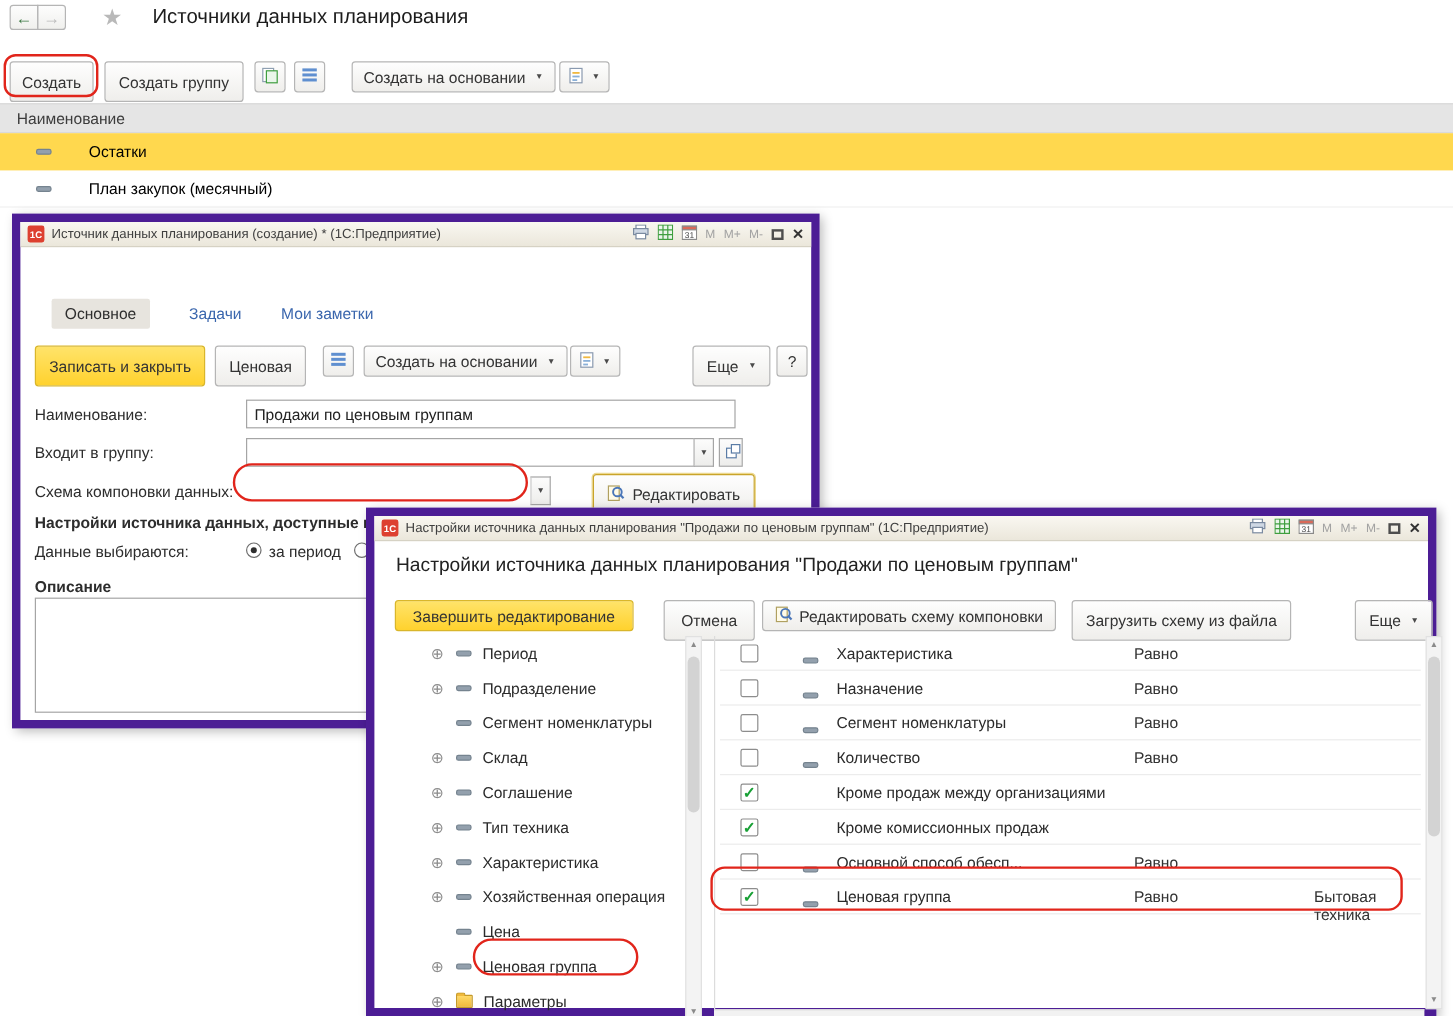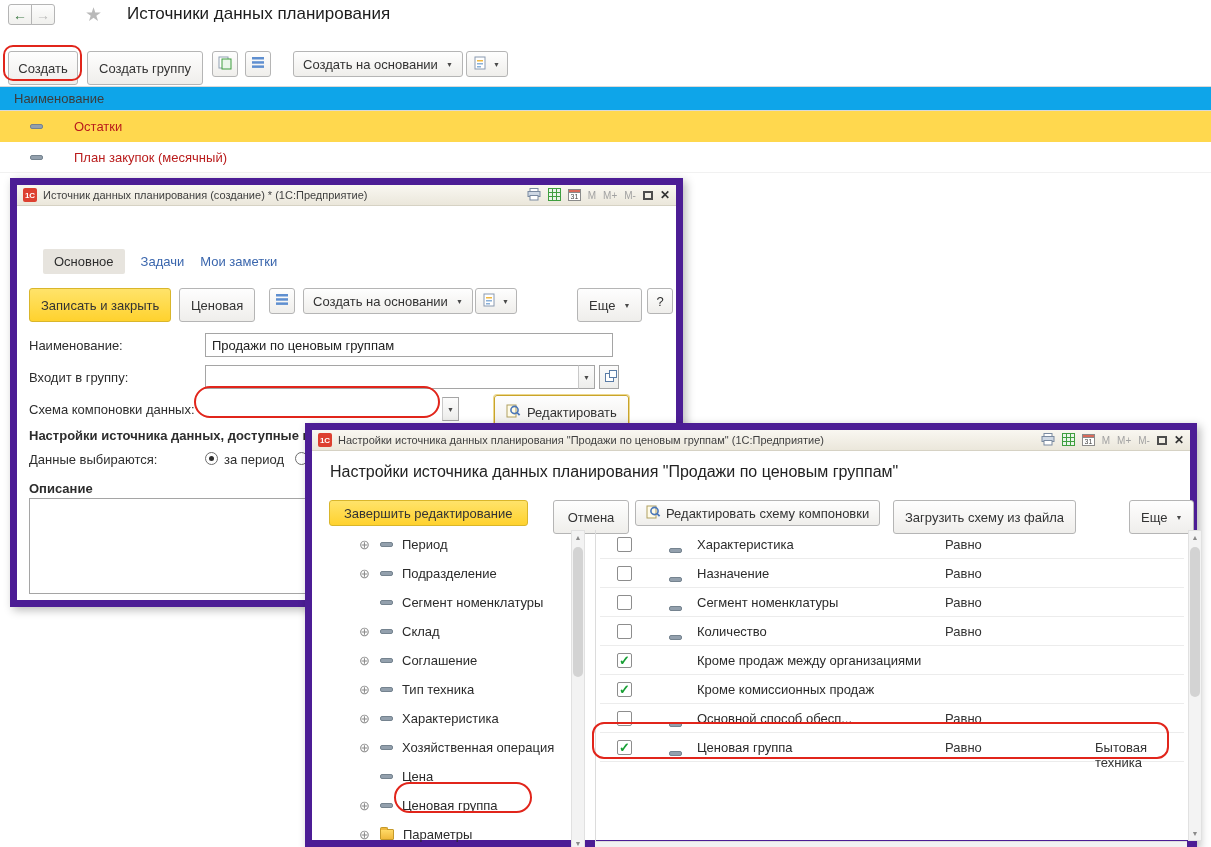--- a/index.html
+++ b/index.html
@@ -39,21 +39,21 @@
 .cond-row{position:absolute;left:288px;width:584px;height:29px;border-bottom:1px solid #ececec}
 .cond-row .clabel{position:absolute;left:97px;top:7px;white-space:nowrap;color:#2b2b2b}
 .cond-row .cop{position:absolute;left:345px;top:7px;color:#333}
 .cond-row .cval{position:absolute;left:495px;top:7px;color:#333}
 .cond-row .cdash{position:absolute;left:69px;top:11px}
 .cond-row .checkbox{left:17px;top:7px}
 .vscroll{position:absolute;width:14px;background:#f3f3f3;border:1px solid #e1e1e1}
 .varrow{position:absolute;left:0;width:12px;height:13px;display:flex;align-items:center;justify-content:center;font-size:7px;color:#8a8a8a}
 .vthumb{position:absolute;left:1px;width:10px;background:#d3d3d3;border-radius:5px}
 .listrow{position:absolute;left:0;width:1211px;height:31px}
-.rowlabel{position:absolute;left:74px;top:0;line-height:31px;color:#b91c1c}
+.rowlabel{position:absolute;left:74px;top:0;line-height:31px;color:#000000}
 .sqbtn{position:absolute;width:20px;height:24px;border:1px solid #a5a5a5;background:linear-gradient(#fcfcfc,#ededeb);display:flex;align-items:center;justify-content:center}
 .opensq{width:9px;height:9px;border:1px solid #5a7ca6;position:relative;background:#fff}
 .opensq::after{content:"";position:absolute;right:-4px;top:-4px;width:6px;height:6px;background:#fff;border:1px solid #5a7ca6}
 .vline{position:absolute;width:0;border-left:1px solid #dcdcdc}
 </style>
 </head>
 <body>
 
 <span class="navbtn" style="left:8px;top:4px;border-radius:3px 0 0 3px;color:#3d7a44">←</span>
 <span class="navbtn" style="left:31px;top:4px;border-radius:0 3px 3px 0;color:#bcbcbc">→</span>
@@ -82,21 +82,21 @@
 <button class="btn iconbtn" style="left:466px;top:51px;width:42px;gap:4px">
   <span><svg width="13" height="14">
         <rect x="1" y="1" width="10" height="12" fill="#fff" stroke="#8a9ab0"></rect>
         <rect x="3" y="4" width="6" height="1.5" fill="#f0b840"></rect>
         <rect x="3" y="7" width="6" height="1.5" fill="#8ab0d8"></rect>
         <rect x="3" y="10" width="4" height="1.5" fill="#8ab0d8"></rect>
       </svg></span>
   <span class="caret">▼</span>
 </button>
 
-<div class="abs" style="left:0;top:86px;width:1211px;height:25px;background:#0ea5e9;border-top:1px solid #d9d9d9;border-bottom:1px solid #d9d9d9">
+<div class="abs" style="left:0;top:86px;width:1211px;height:25px;background:#e5e5e5;border-top:1px solid #d9d9d9;border-bottom:1px solid #d9d9d9">
   <span style="position:absolute;left:14px;top:4px;color:#3c3c3c">Наименование</span>
 </div>
 <div class="listrow" style="top:111px;background:#ffd84e">
   <span class="dash" style="position:absolute;left:30px;top:13px"></span>
   <span class="rowlabel">Остатки</span>
 </div>
 <div class="listrow" style="top:142px;border-bottom:1px solid #f1f1f1">
   <span class="dash" style="position:absolute;left:30px;top:13px"></span>
   <span class="rowlabel">План закупок (месячный)</span>
 </div>
@@ -125,21 +125,21 @@
           </svg></span>
       <span class="mem">М</span>
       <span class="mem">М+</span>
       <span class="mem">М-</span>
       <span class="winbox"></span>
       <span class="closex">✕</span>
     </span>
   </div>
 
 
-  <div class="abs" style="left:26px;top:64px;display:flex;gap:16px;align-items:center">
+  <div class="abs" style="left:26px;top:64px;display:flex;gap:33px;align-items:center">
     <span class="tab-active">Основное</span>
     <span class="link">Задачи</span>
     <span class="link">Мои заметки</span>
   </div>
 
   <button class="btn btn-yellow" style="left:12px;top:103px">Записать и закрыть</button>
   <button class="btn" style="left:162px;top:103px">Ценовая</button>
   <button class="btn iconbtn" style="left:252px;top:103px;width:26px">
     <span><svg width="14" height="13">
           <rect x="1" y="1" width="12" height="2.5" fill="#5f8fd0"></rect>

